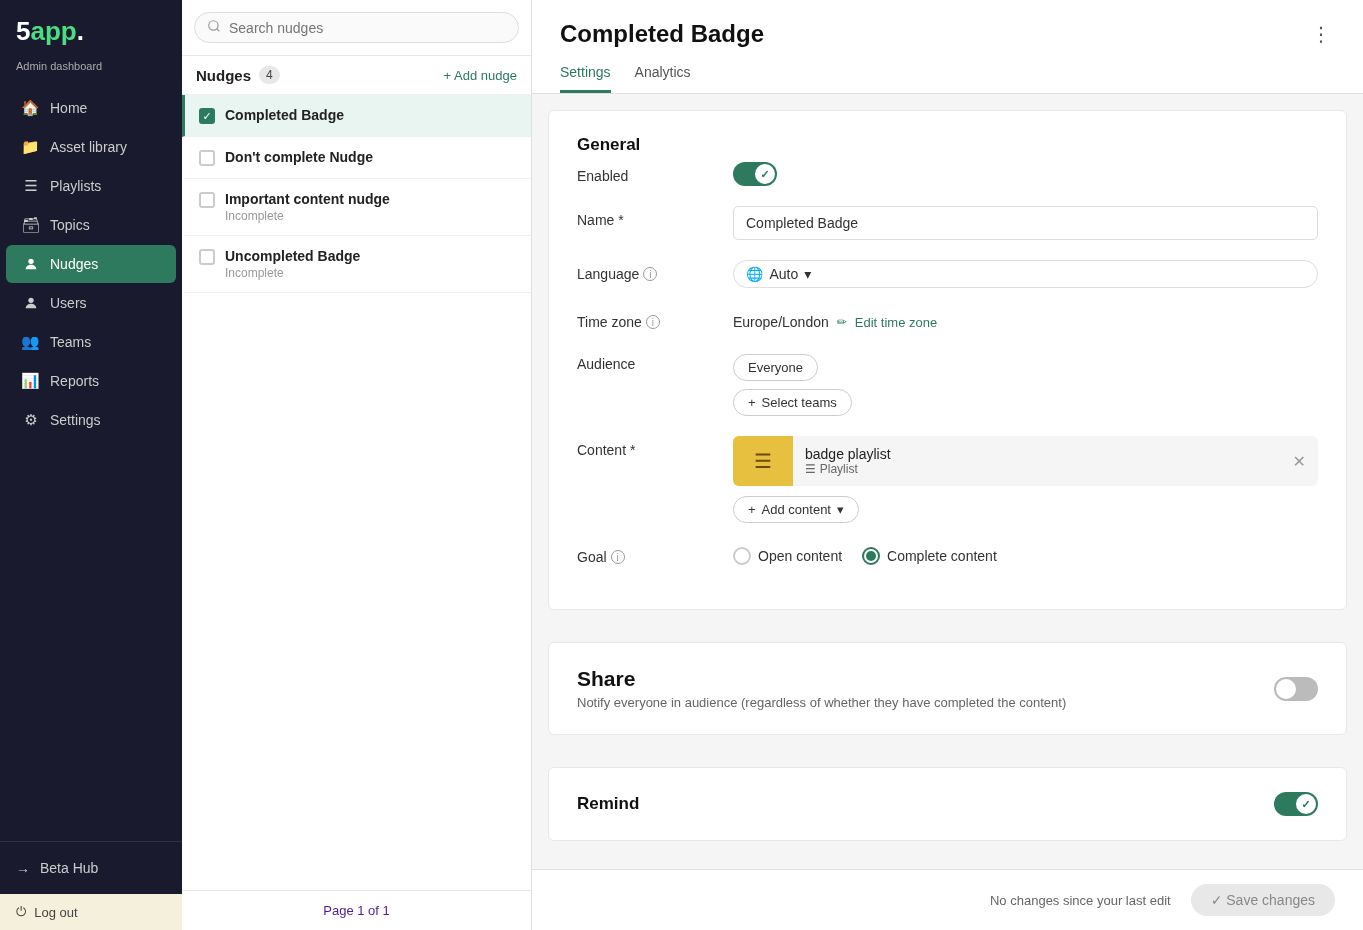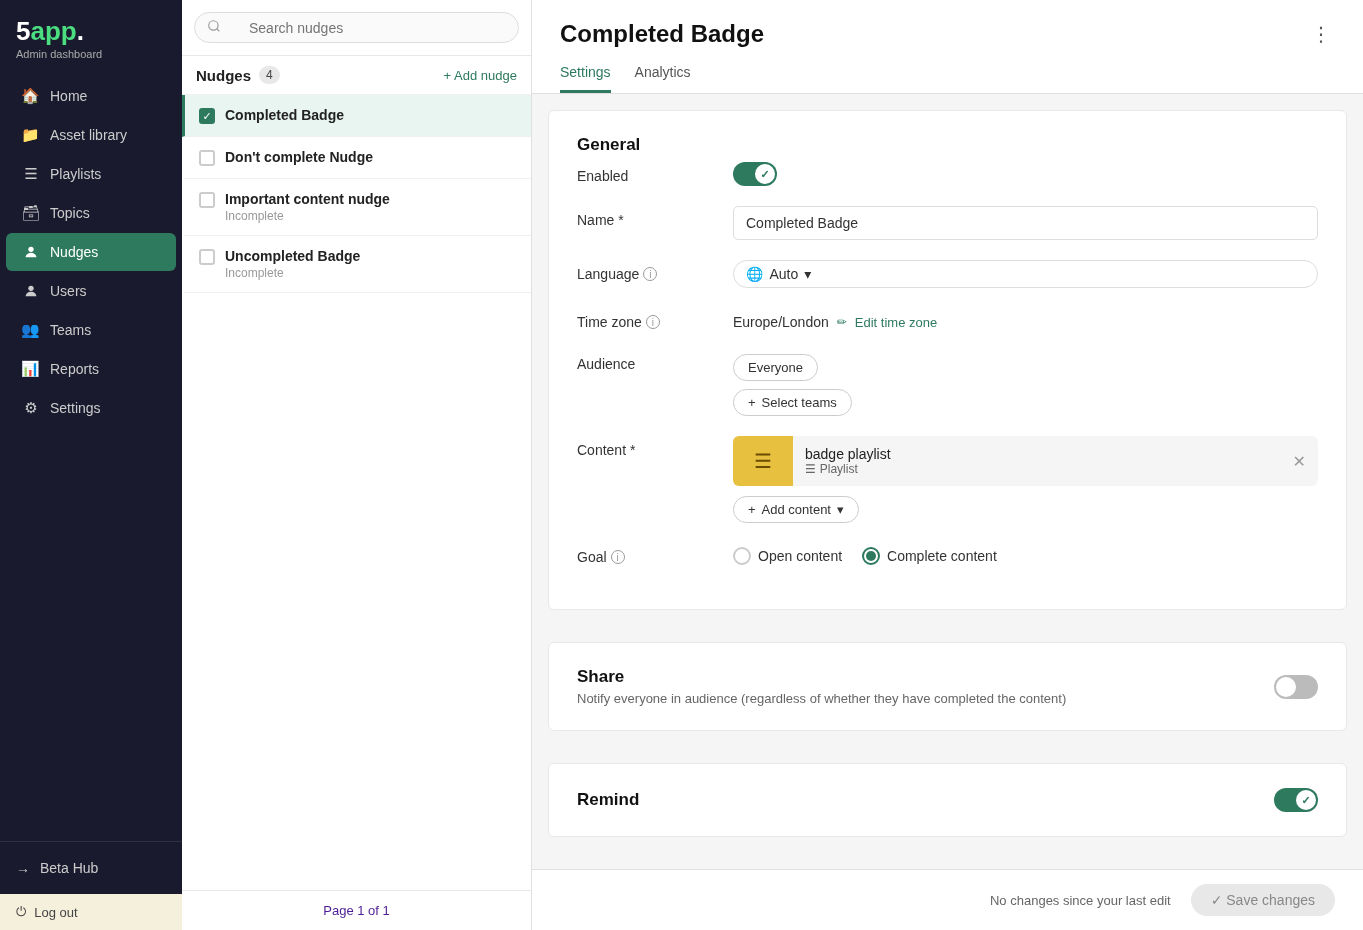--- a/index.html
+++ b/index.html
@@ -25,21 +25,21 @@
     .logo-text {
       font-size: 26px;
       font-weight: 700;
       color: #fff;
       line-height: 1;
     }
     .logo-text span { color: #4ade80; }
     .admin-label {
       font-size: 11px;
       color: #aaa;
-      margin-top: 4px;
+      margin-top: 16px;
     }
     .sidebar-nav {
       flex: 1;
       padding: 8px 0;
     }
     .nav-item {
       display: flex;
       align-items: center;
       gap: 10px;
       padding: 10px 16px;
@@ -109,21 +109,20 @@
       gap: 8px;
       background: #fafafa;
     }
     .search-input-wrap input {
       border: none;
       outline: none;
       background: transparent;
       font-size: 14px;
       width: 100%;
       color: #555;
-      margin-left: 20px;
     }
     .nudges-header {
       display: flex;
       align-items: center;
       justify-content: space-between;
       padding: 10px 14px;
       border-bottom: 1px solid #f0f0f0;
     }
     .nudges-title {
       font-size: 15px;
@@ -508,21 +507,21 @@
     }
     .radio-label { font-size: 14px; color: #333; }
 
     
     .share-section {
       display: flex;
       align-items: center;
       justify-content: space-between;
     }
     .share-text { flex: 1; }
-    .share-title { font-size: 17px; font-weight: 700; color: #111; margin-bottom: 4px; }
+    .share-title { font-size: 21px; font-weight: 700; color: #111; margin-bottom: 4px; }
     .share-desc { font-size: 13px; color: #666; }
 
     
     .toggle-off .toggle-track { background: #ccc; }
     .toggle-off .toggle-thumb { right: auto; left: 2px; }
     .toggle-off .toggle-thumb::after { content: ''; }
 
     
     .bottom-bar {
       background: #fff;

